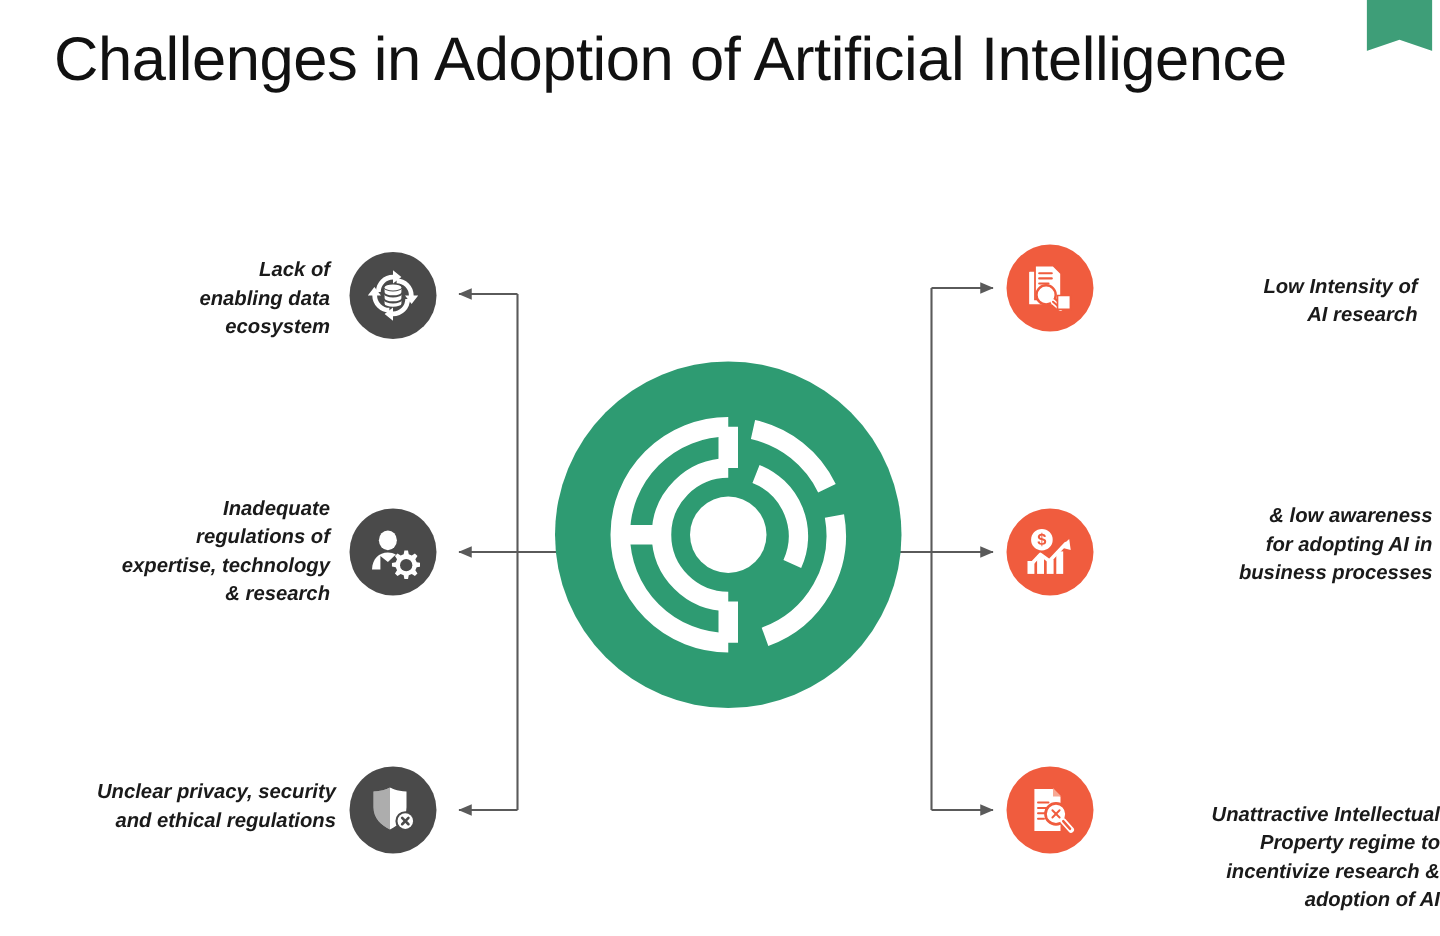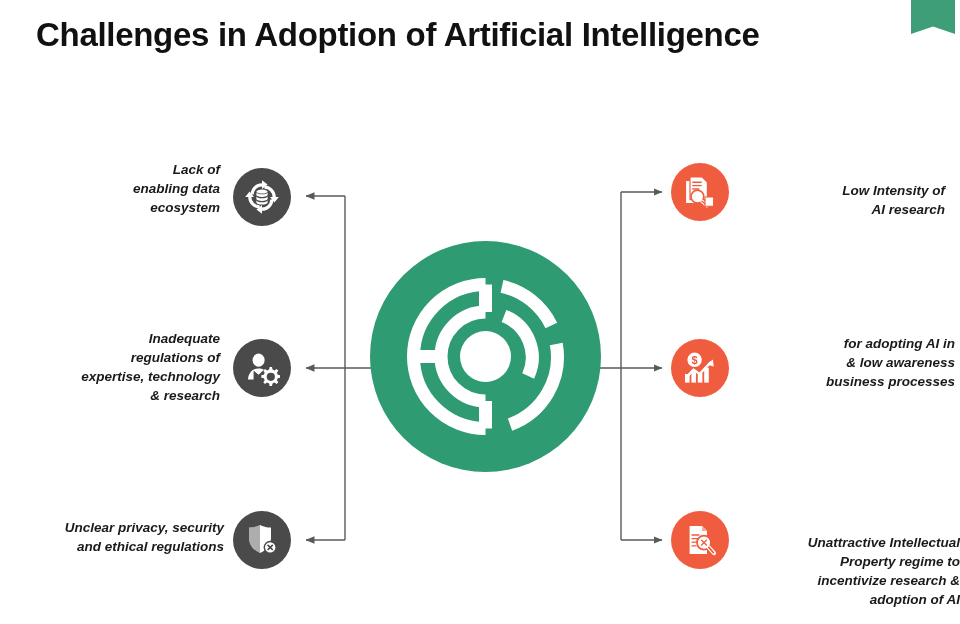--- a/index.html
+++ b/index.html
@@ -26,22 +26,22 @@
     width: 44px;
     height: 34px;
     background: #3E9E78;
     clip-path: polygon(0 0, 100% 0, 100% 100%, 50% 78%, 0 100%);
   }
   #page-title {
     position: absolute;
     left: 36px;
     top: 17px;
     width: 880px;
-    font-size: 33px;
-    font-weight: bold;
+    font-size: 41px;
+    font-weight: normal;
     color: #111111;
     letter-spacing: -0.3px;
     line-height: 1.1;
     white-space: nowrap;
   }
 
   
   #center-circle {
     position: absolute;
     left: 370px;
@@ -165,21 +165,21 @@
         <path d="M18,34.8 l-5.6,-4.4 5.6,-4.4 0,2.6 a8.2,8.2 0 0,0 8.2,-8.2 l3.2,0 a11.4,11.4 0 0,1 -11.4,11.4 z"></path>
         <path d="M1.2,18 l4.4,-5.6 4.4,5.6 -2.6,0 a8.2,8.2 0 0,0 8.2,8.2 l0,3.2 a11.4,11.4 0 0,1 -11.4,-11.4 z"></path>
 
         <ellipse cx="18" cy="12.6" rx="5.6" ry="2.0"></ellipse>
         <path d="M12.4,13.3 l0,2.6 a5.6,2.0 0 0,0 11.2,0 l0,-2.6 a5.6,2.0 0 0,1 -11.2,0 z"></path>
         <path d="M12.4,17.3 l0,2.6 a5.6,2.0 0 0,0 11.2,0 l0,-2.6 a5.6,2.0 0 0,1 -11.2,0 z"></path>
         <path d="M12.4,21.3 l0,2.2 a5.6,2.0 0 0,0 11.2,0 l0,-2.2 a5.6,2.0 0 0,1 -11.2,0 z"></path>
       </g>
     </svg>
   </div>
-  <div class="node-label left" style="left:40px; top:160px; width:180px;">
+  <div class="node-label left" style="left:40px; top:170px; width:180px;">
     <div>Lack of</div>
     <div>enabling data</div>
     <div>ecosystem</div>
   </div>
 
   <div class="node-circle left" style="left:233px; top:339px;">
     <svg width="36" height="36" viewBox="0 0 36 36">
       <g fill="#ffffff">
 
         <ellipse cx="14.6" cy="10.2" rx="6.0" ry="6.6"></ellipse>
@@ -255,22 +255,22 @@
         <rect x="21.2" y="16.6" width="4.6" height="15.0"></rect>
       </g>
 
       <g fill="none" stroke="#ffffff" stroke-width="2.4" stroke-linecap="round" stroke-linejoin="round">
         <path d="M4.0,25.6 L10.6,18.6 L16.6,23.0 L27.6,11.4"></path>
       </g>
       <path d="M29.8,8.4 l1.0,7.2 -7.0,-1.8 z" fill="#ffffff"></path>
     </svg>
   </div>
   <div class="node-label right" style="left:745px; top:334px; width:210px;">
+    <div>&amp; low awareness</div>
     <div>for adopting AI in</div>
-    <div>&amp; low awareness</div>
     <div>business processes</div>
   </div>
 
   <div class="node-circle right" style="left:671px; top:511px;">
     <svg width="34" height="34" viewBox="0 0 34 34">
       <path d="M6.0,2.4 l13.0,0 l5.6,5.6 l0,23.6 l-18.6,0 z" fill="#ffffff" stroke="#F05C3E" stroke-width="1.2"></path>
       <path d="M19.0,2.4 l0,5.6 l5.6,0 z" fill="#F7A894"></path>
       <g stroke="#F05C3E" stroke-width="1.3" stroke-linecap="round">
         <line x1="9.0" y1="12.0" x2="16.0" y2="12.0"></line>
         <line x1="9.0" y1="15.6" x2="16.0" y2="15.6"></line>

